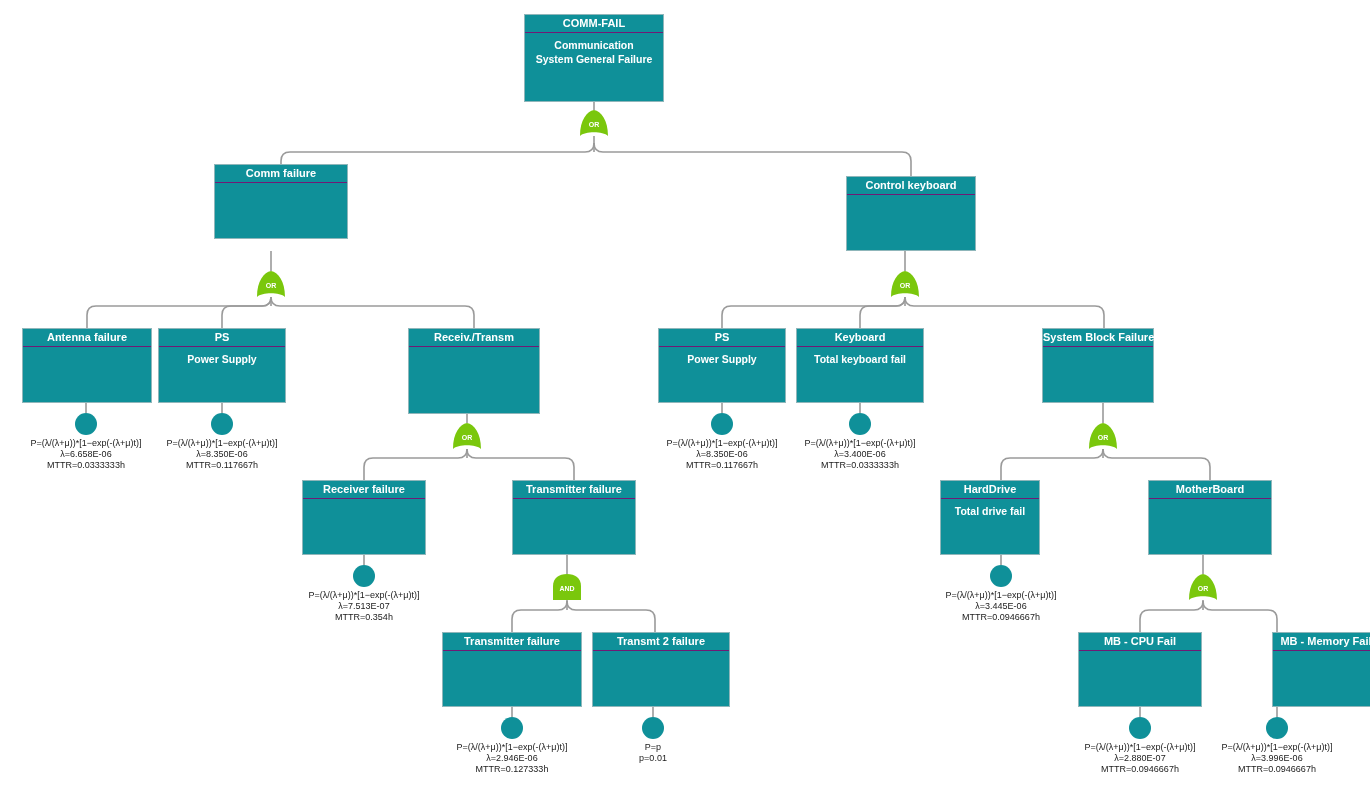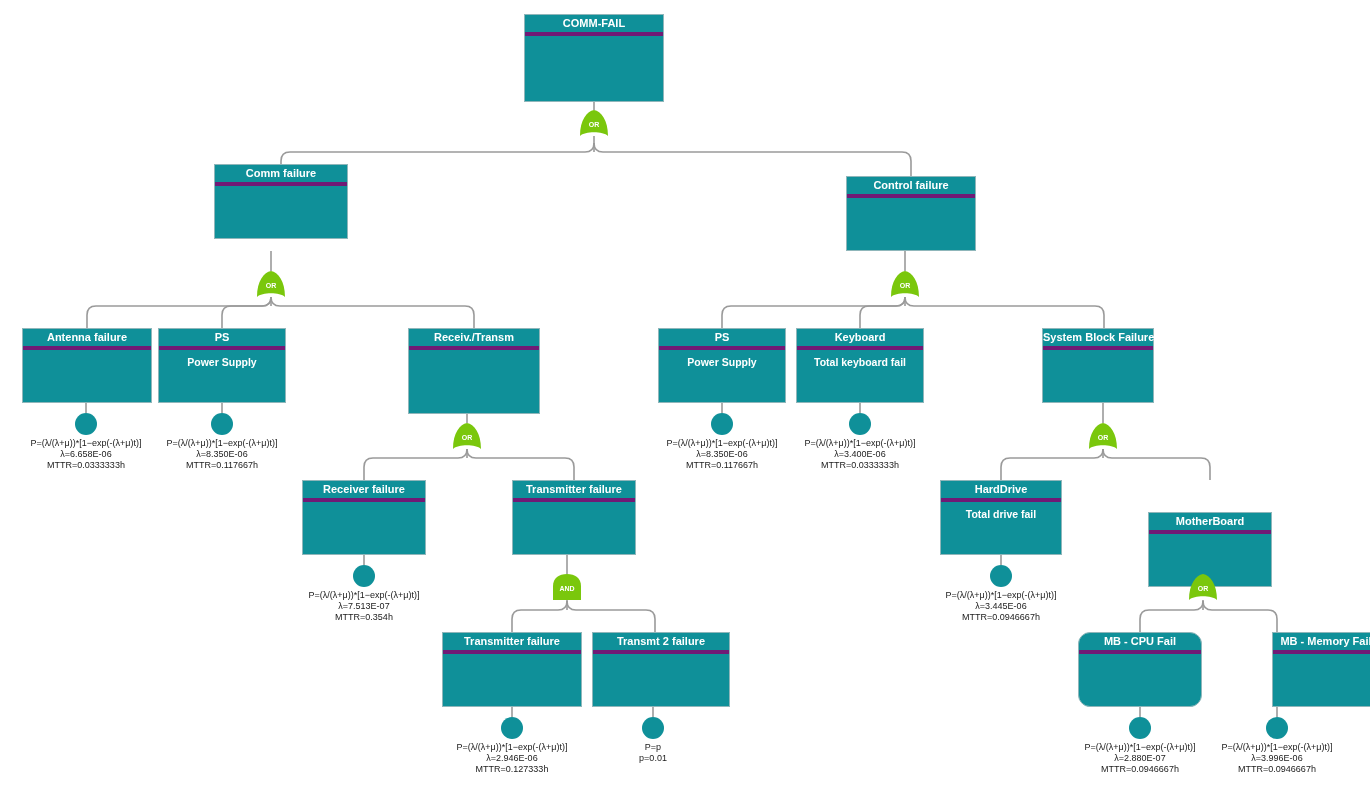--- a/index.html
+++ b/index.html
@@ -4,21 +4,21 @@
 <style>
   html,body{margin:0;padding:0;background:#ffffff;}
   body{width:1370px;height:792px;overflow:hidden;
        font-family:"Liberation Sans","DejaVu Sans",sans-serif;}
   #stage{position:relative;width:1370px;height:792px;}
   svg#wires{position:absolute;left:0;top:0;width:1370px;height:792px;}
 
   .node{position:absolute;box-sizing:border-box;background:#0f9099;
         border:1px solid #8fb6ba;}
   .node .ttl{color:#ffffff;font-weight:bold;font-size:11px;text-align:center;
-        line-height:16px;height:17px;border-bottom:4px solid #701a75;
+        line-height:16px;height:17px;border-bottom:1px solid #701a75;
         white-space:nowrap;overflow:visible;}
   .node .sub{color:#ffffff;font-weight:bold;font-size:10.5px;text-align:center;
         line-height:14px;padding-top:5px;white-space:nowrap;}
 
   .gate{position:absolute;}
   .dot{position:absolute;background:#0f9099;border-radius:50%;}
   .calc{position:absolute;color:#1a1a1a;font-size:9px;line-height:11px;
         text-align:center;white-space:nowrap;}
 </style>
 </head>
@@ -79,26 +79,30 @@
       <path d="M364,555 L364,565" fill="none" stroke="#9a9a9a" stroke-width="1.6"></path>
       <path d="M1001,555 L1001,565" fill="none" stroke="#9a9a9a" stroke-width="1.6"></path>
       <path d="M512,707 L512,717" fill="none" stroke="#9a9a9a" stroke-width="1.6"></path>
       <path d="M653,707 L653,717" fill="none" stroke="#9a9a9a" stroke-width="1.6"></path>
       <path d="M1140,707 L1140,717" fill="none" stroke="#9a9a9a" stroke-width="1.6"></path>
       <path d="M1277,707 L1277,717" fill="none" stroke="#9a9a9a" stroke-width="1.6"></path>
     </svg>
   <div id="nodes-layer">
       <div class="node" style="left: 524px; top: 14px; width: 140px; height: 88px;">
         <div class="ttl">COMM-FAIL</div>
+        <div class="sub">
+          <div>Communication</div>
+          <div>System General Failure</div>
+        </div>
       </div>
       <div class="node" style="left: 214px; top: 164px; width: 134px; height: 75px;">
         <div class="ttl">Comm failure</div>
       </div>
       <div class="node" style="left: 846px; top: 176px; width: 130px; height: 75px;">
-        <div class="ttl">Control failure</div>
+        <div class="ttl">Control keyboard</div>
       </div>
       <div class="node" style="left: 22px; top: 328px; width: 130px; height: 75px;">
         <div class="ttl">Antenna failure</div>
       </div>
       <div class="node" style="left: 158px; top: 328px; width: 128px; height: 75px;">
         <div class="ttl">PS</div>
         <div class="sub">
           <div>Power Supply</div>
         </div>
       </div>
@@ -119,36 +123,36 @@
       </div>
       <div class="node" style="left: 1042px; top: 328px; width: 112px; height: 75px;">
         <div class="ttl">System Block Failure</div>
       </div>
       <div class="node" style="left: 302px; top: 480px; width: 124px; height: 75px;">
         <div class="ttl">Receiver failure</div>
       </div>
       <div class="node" style="left: 512px; top: 480px; width: 124px; height: 75px;">
         <div class="ttl">Transmitter failure</div>
       </div>
-      <div class="node" style="left: 940px; top: 480px; width: 122px; height: 75px;">
+      <div class="node" style="left: 940px; top: 480px; width: 100px; height: 75px;">
         <div class="ttl">HardDrive</div>
         <div class="sub">
           <div>Total drive fail</div>
         </div>
       </div>
-      <div class="node" style="left: 1148px; top: 480px; width: 124px; height: 75px; margin-top: 32px;">
+      <div class="node" style="left: 1148px; top: 480px; width: 124px; height: 75px;">
         <div class="ttl">MotherBoard</div>
       </div>
       <div class="node" style="left: 442px; top: 632px; width: 140px; height: 75px;">
         <div class="ttl">Transmitter failure</div>
       </div>
       <div class="node" style="left: 592px; top: 632px; width: 138px; height: 75px;">
         <div class="ttl">Transmt 2 failure</div>
       </div>
-      <div class="node" style="left: 1078px; top: 632px; width: 124px; height: 75px; border-radius: 12px;">
+      <div class="node" style="left: 1078px; top: 632px; width: 124px; height: 75px;">
         <div class="ttl">MB - CPU Fail</div>
       </div>
       <div class="node" style="left: 1272px; top: 632px; width: 108px; height: 75px;">
         <div class="ttl">MB - Memory Fail</div>
       </div>
       <div class="gate" style="left: 579px; top: 110px; width: 30px; height: 26px;"><svg width="30" height="26" viewBox="0 0 30 26">
           <path d="M1,26 C1,10 8,1 15,0 C22,1 29,10 29,26 C24,21 6,21 1,26 Z" fill="#7ac70c"></path>
           <text x="15" y="17" text-anchor="middle" font-size="7" font-family="&quot;Liberation Sans&quot;, sans-serif" font-weight="bold" fill="#ffffff">OR</text>
         </svg></div>
       <div class="gate" style="left: 256px; top: 271px; width: 30px; height: 26px;"><svg width="30" height="26" viewBox="0 0 30 26">

